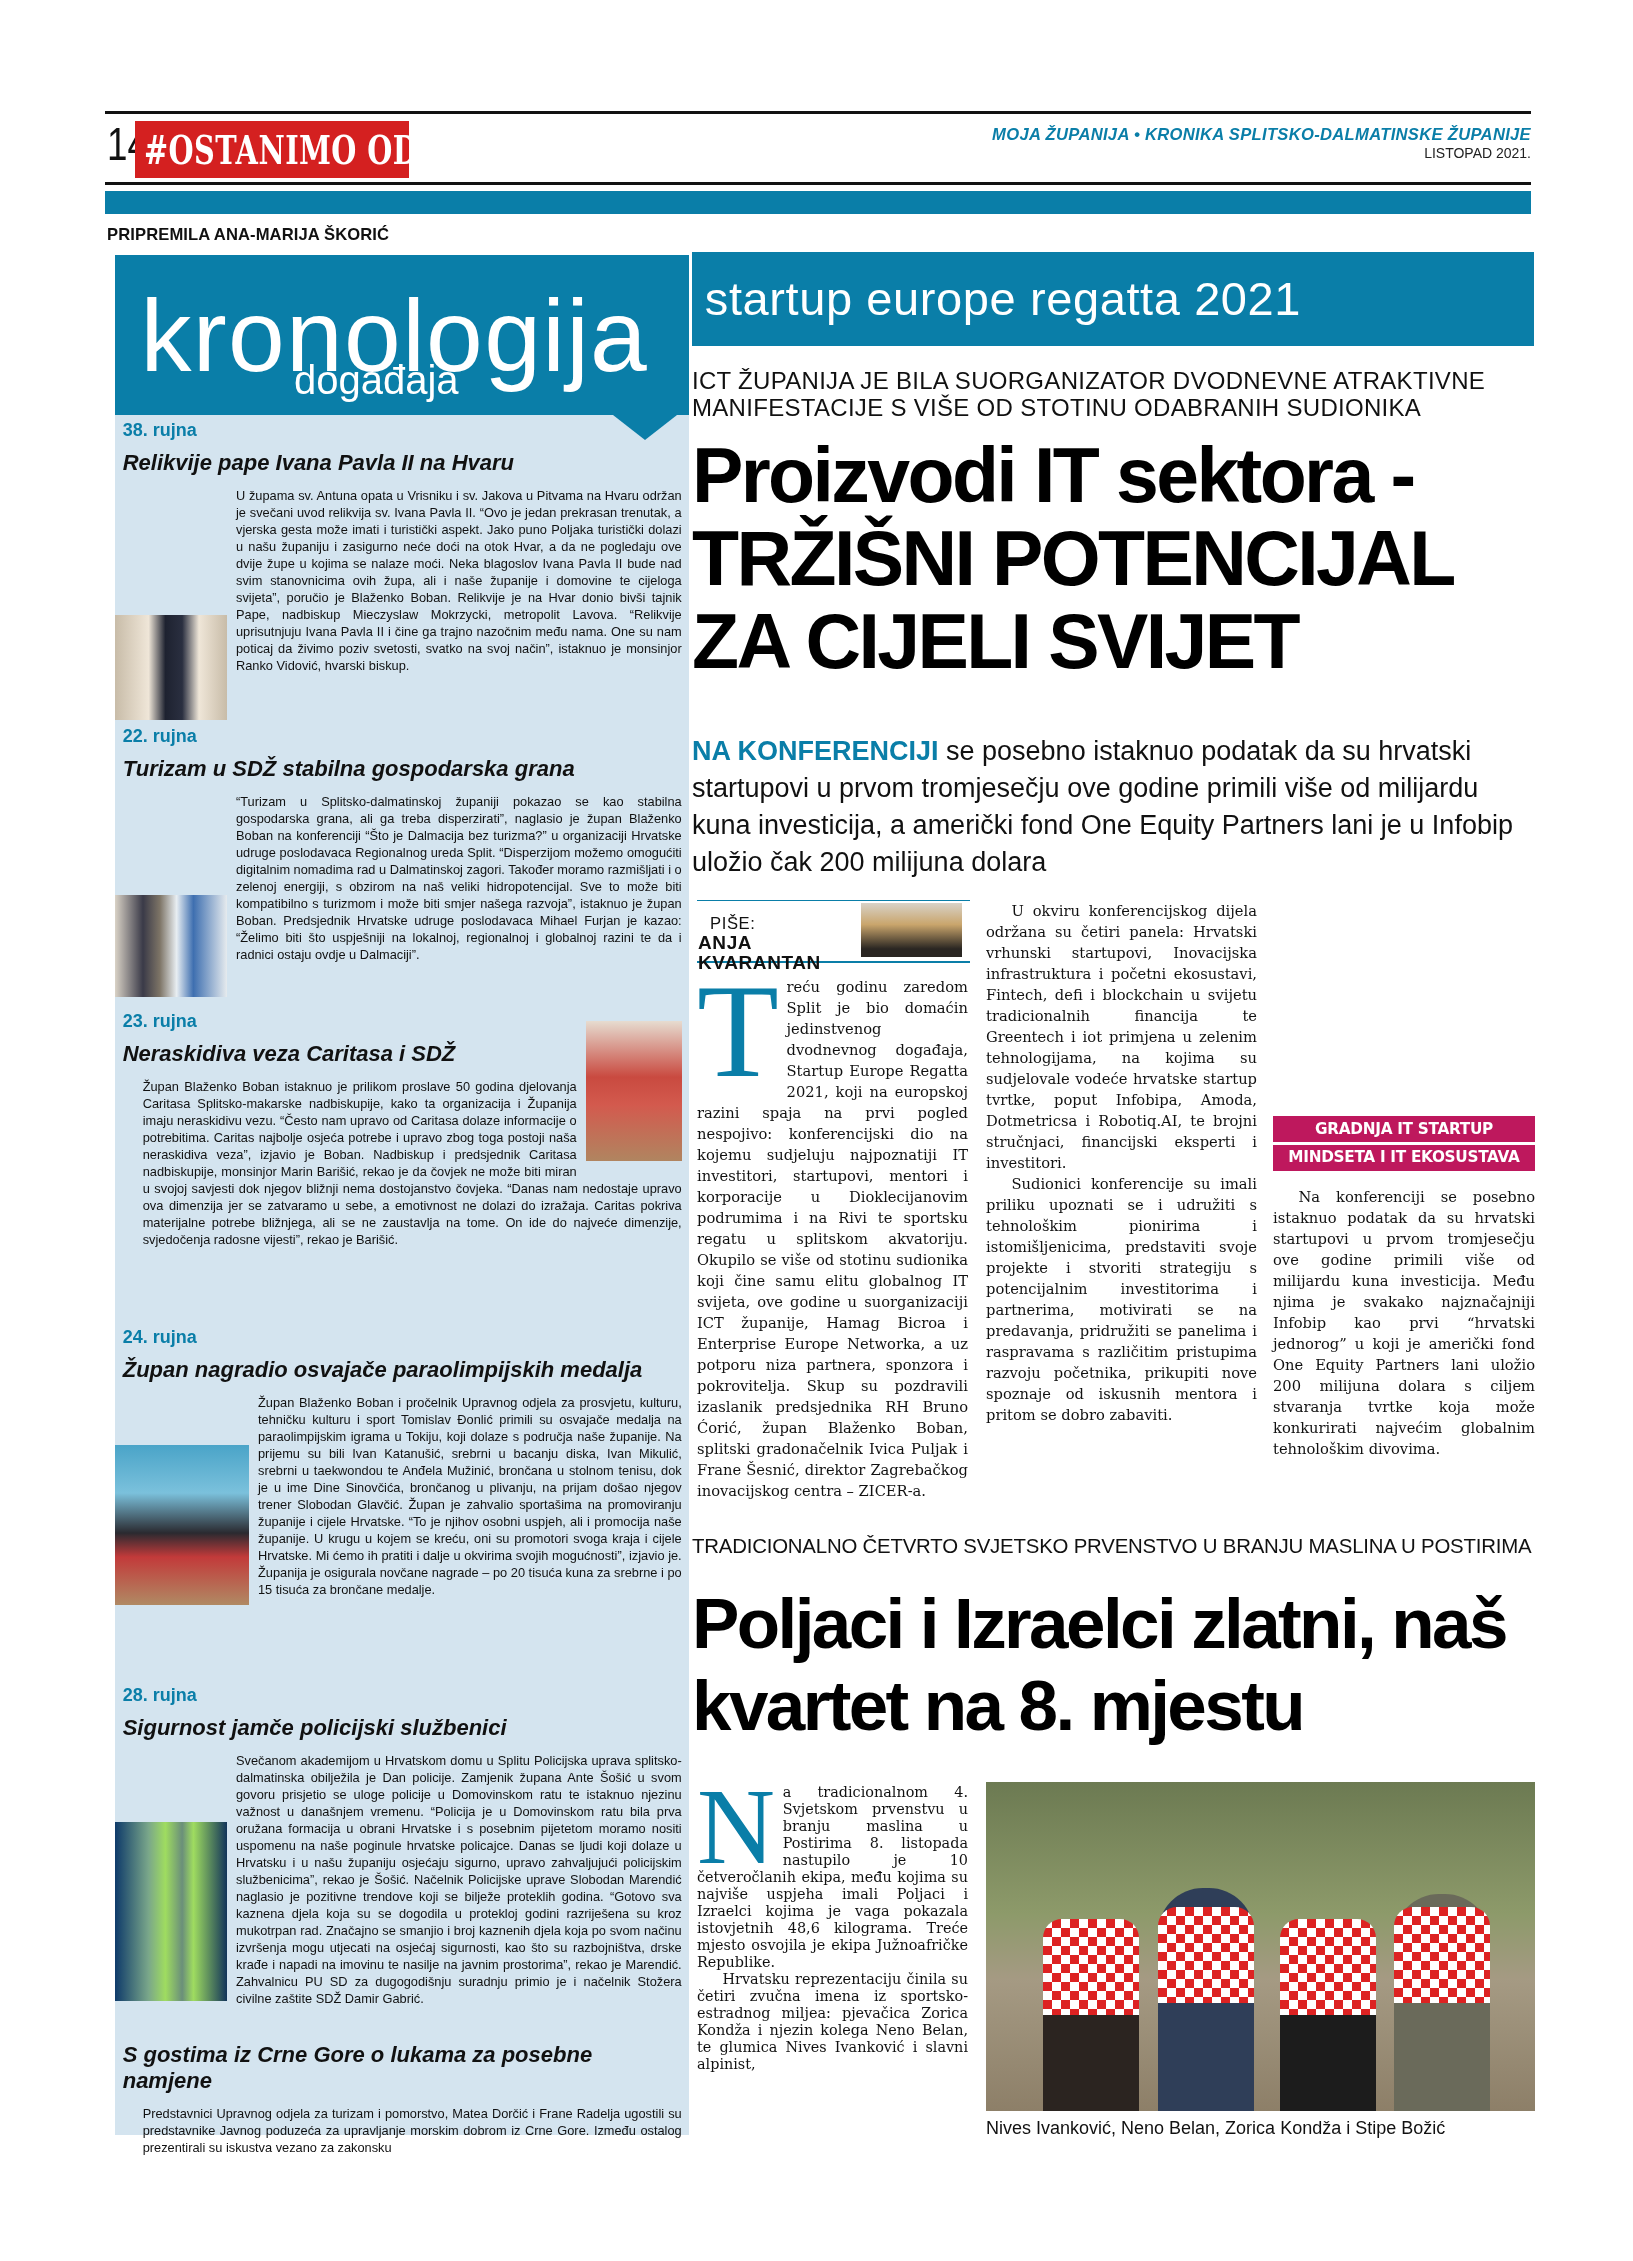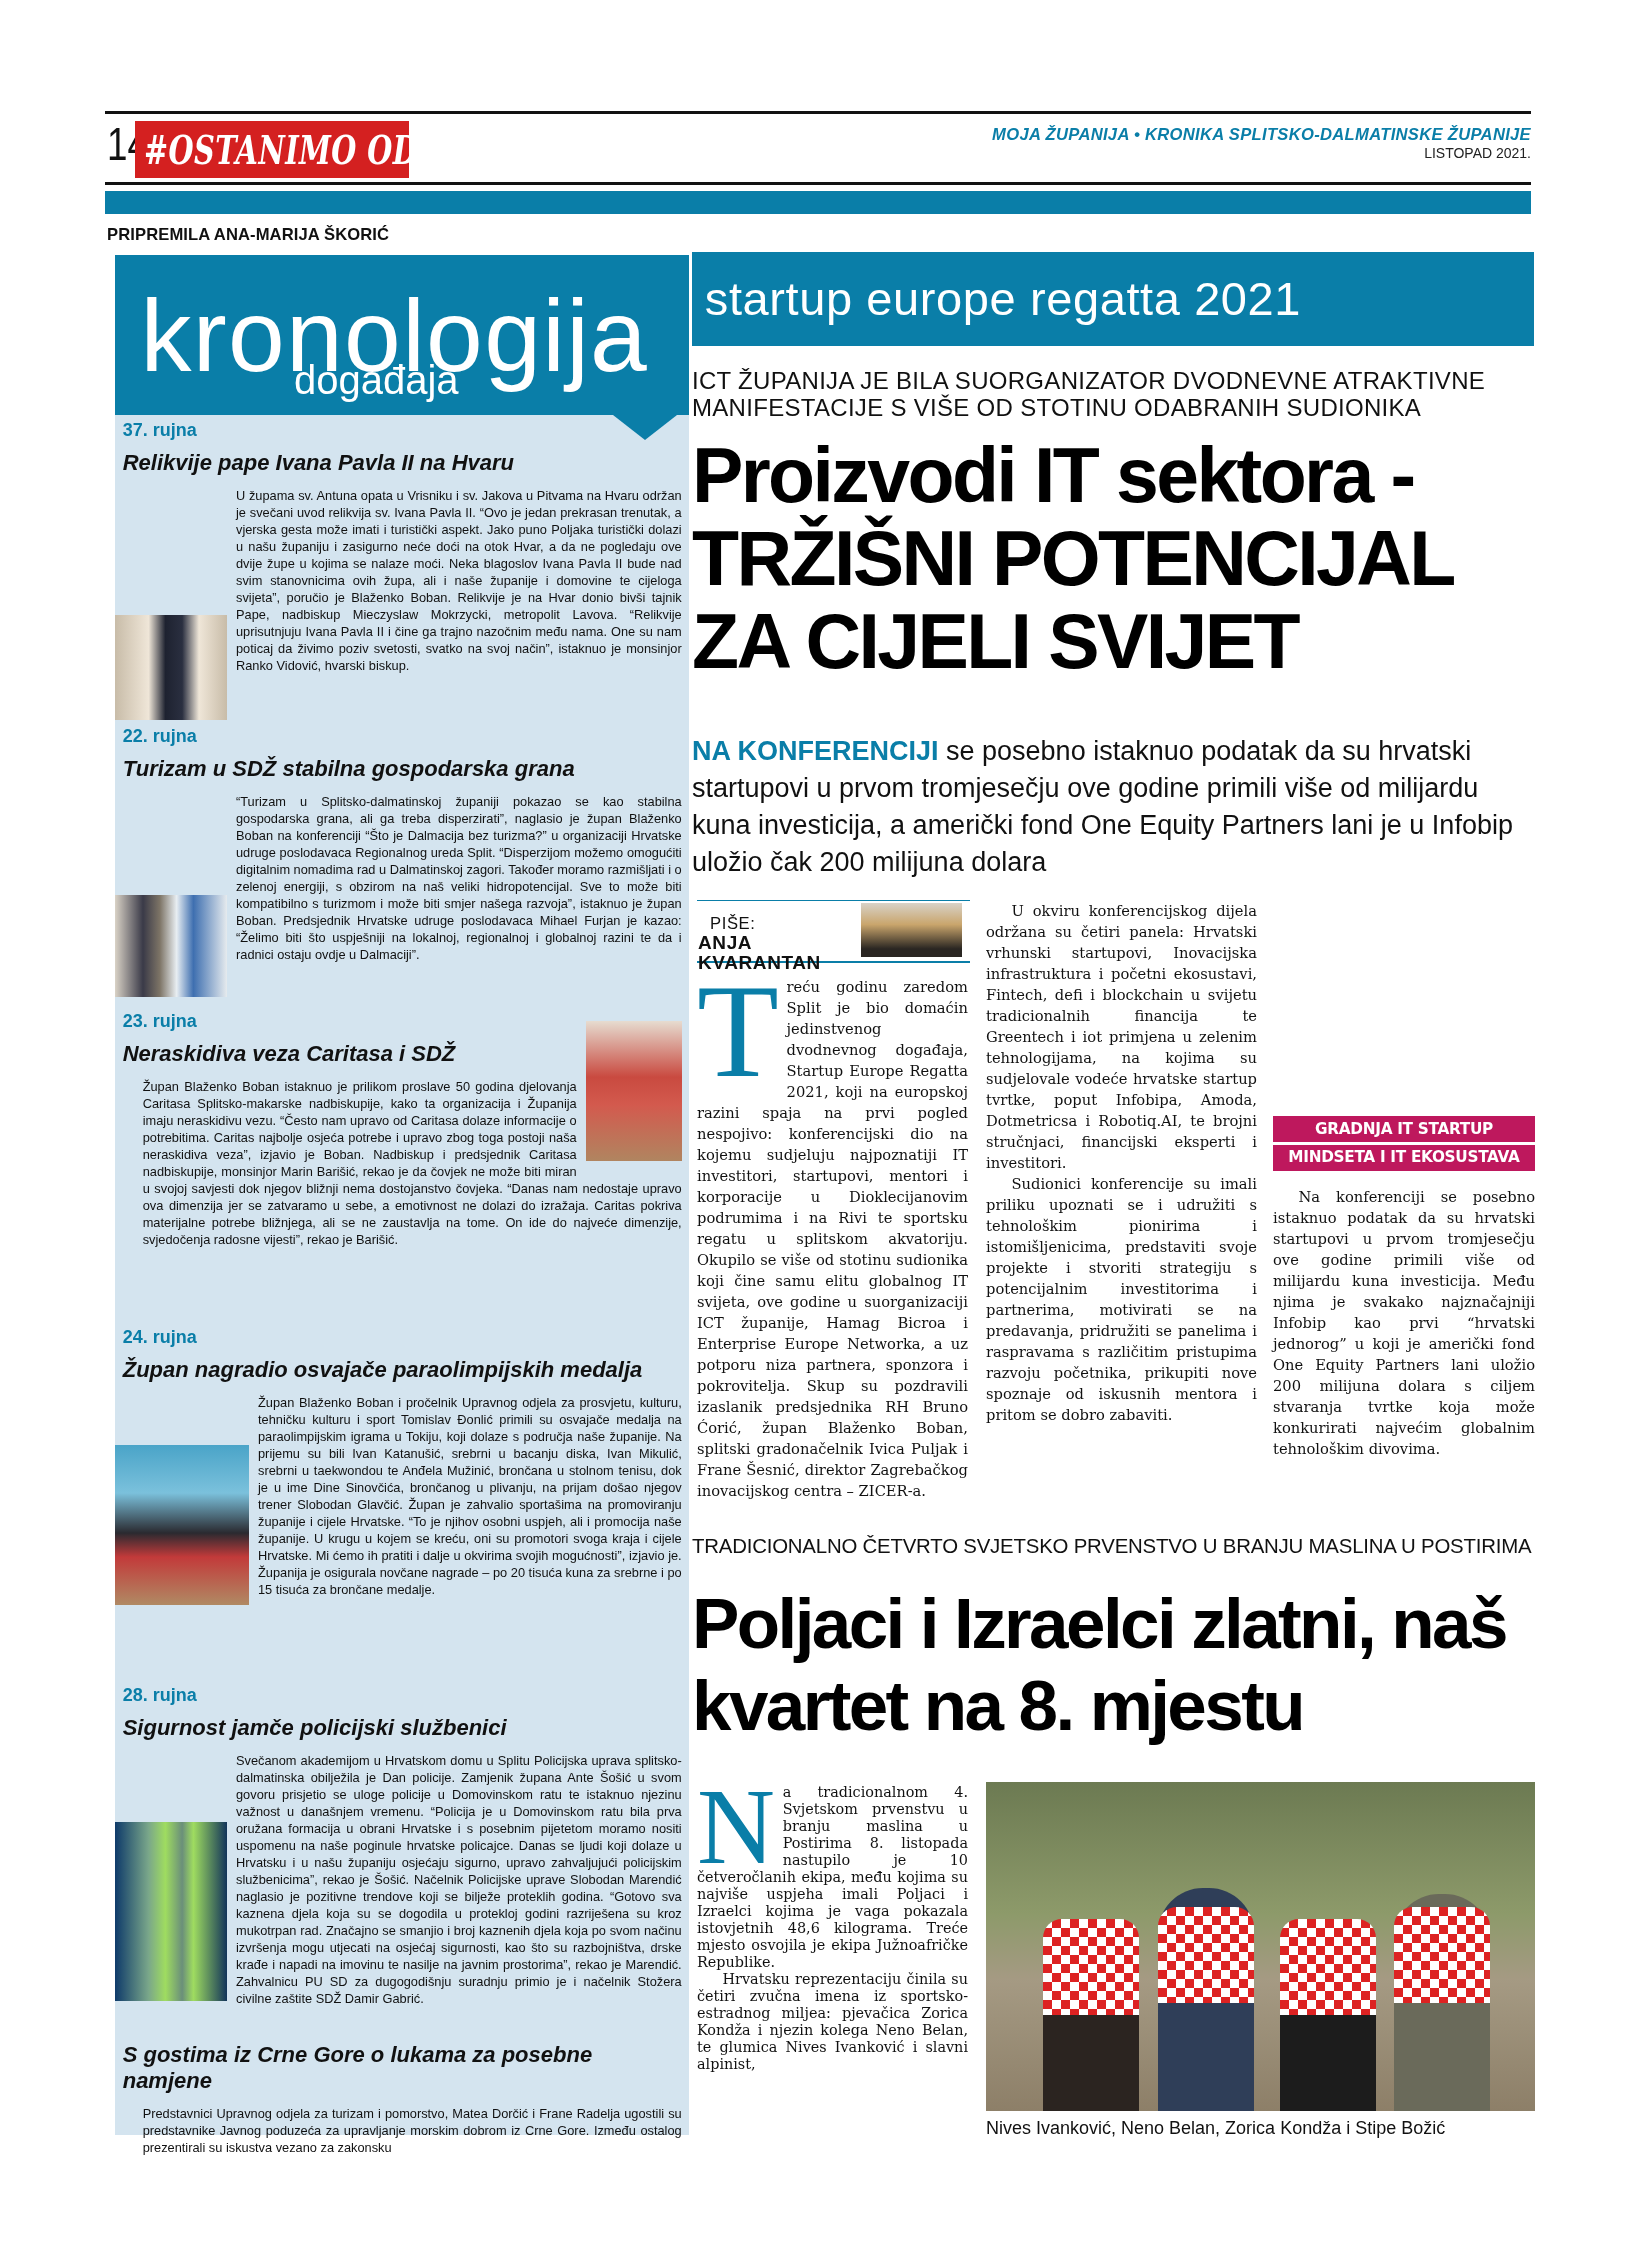--- a/index.html
+++ b/index.html
@@ -4,21 +4,21 @@
 <style>
   * { box-sizing: border-box; margin: 0; padding: 0; }
   html, body { width: 1633px; height: 2261px; background: #ffffff; overflow: hidden; }
   body { position: relative; font-family: "Liberation Sans", sans-serif; color: #111; }
 
   .rule { position: absolute; left: 105px; right: 102px; background: #111; }
   #rule-top { top: 111px; height: 2.6px; }
   #rule-mid { top: 182px; height: 2.6px; }
 
   #page-num { position: absolute; left: 107px; top: 121px; font-family: "Liberation Sans Narrow", "Liberation Sans", sans-serif; font-size: 46px; line-height: 46px; font-weight: 400; transform: scaleX(0.8); transform-origin: left; }
-  #section-badge { position: absolute; left: 135px; top: 121px; width: 274px; height: 57px; background: #d42020; color: #fff; font-family: "DejaVu Serif", serif; font-weight: 700; font-size: 40px; line-height: 57px; padding-left: 9px; white-space: nowrap; font-style: italic; }
+  #section-badge { position: absolute; left: 135px; top: 121px; width: 274px; height: 57px; background: #d42020; color: #fff; font-family: "DejaVu Serif", serif; font-weight: 700; font-size: 40px; line-height: 57px; padding-left: 9px; white-space: nowrap; }
   #section-badge span { display: inline-block; transform: scaleX(0.72); transform-origin: left; letter-spacing: 0.6px; }
 
   #masthead { position: absolute; right: 102px; top: 125px; text-align: right; }
   #masthead .pub { color: #0a7ea8; font-weight: 700; font-size: 16.6px; letter-spacing: 0.3px; font-style: italic; }
   #masthead .date { color: #222; font-size: 14px; margin-top: 0; }
 
   #blue-band { position: absolute; left: 105px; right: 102px; top: 191px; height: 23px; background: #0a7ea8; }
 
   #byline-top { position: absolute; left: 107px; top: 225px; font-size: 16.6px; font-weight: 700; color: #111; letter-spacing: 0.1px; }
 
@@ -84,21 +84,21 @@
 <div id="byline-top">PRIPREMILA ANA-MARIJA ŠKORIĆ</div>
 
 <div id="left-col">
   <div id="kron-head">
     <div id="kron-title">kronologija</div>
     <div id="kron-sub">događaja</div>
   </div>
   <div id="kron-tail"></div>
 
   <div class="entry" style="top:165px;">
-    <div class="date">37. rujna</div>
+    <div class="date">38. rujna</div>
     <h3>Relikvije pape Ivana Pavla II na Hvaru</h3>
     <div class="photo" style="width:112px;height:105px;margin-top:128px;background:linear-gradient(90deg,#c8bca8 0%,#efe6d8 30%,#1e2230 45%,#2a2f40 60%,#efe6d8 75%,#c8bca8 100%);"></div>
     <p>U župama sv. Antuna opata u Vrisniku i sv. Jakova u Pitvama na Hvaru održan je svečani uvod relikvija sv. Ivana Pavla II. “Ovo je jedan prekrasan trenutak, a vjerska gesta može imati i turistički aspekt. Jako puno Poljaka turistički dolazi u našu županiju i zasigurno neće doći na otok Hvar, a da ne pogledaju ove dvije župe u kojima se nalaze moći. Neka blagoslov Ivana Pavla II bude nad svim stanovnicima ovih župa, ali i naše županije i domovine te cijeloga svijeta”, poručio je Blaženko Boban. Relikvije je na Hvar donio bivši tajnik Pape, nadbiskup Mieczyslaw Mokrzycki, metropolit Lavova. “Relikvije uprisutnjuju Ivana Pavla II i čine ga trajno nazočnim među nama. One su nam poticaj da živimo poziv svetosti, svatko na svoj način”, istaknuo je monsinjor Ranko Vidović, hvarski biskup.</p>
   </div>
 
   <div class="entry" style="top:471px;">
     <div class="date">22. rujna</div>
     <h3>Turizam u SDŽ stabilna gospodarska grana</h3>
     <div class="photo" style="width:112px;height:102px;margin-top:102px;background:linear-gradient(90deg,#d9d2c6 0%,#3a3a48 25%,#7d7466 40%,#e8eef2 55%,#3e6fb0 70%,#e6ebee 100%);"></div>
     <p>“Turizam u Splitsko-dalmatinskoj županiji pokazao se kao stabilna gospodarska grana, ali ga treba disperzirati”, naglasio je župan Blaženko Boban na konferenciji “Što je Dalmacija bez turizma?” u organizaciji Hrvatske udruge poslodavaca Regionalnog ureda Split. “Disperzijom možemo omogućiti digitalnim nomadima rad u Dalmatinskoj zagori. Također moramo razmišljati i o zelenoj energiji, s obzirom na naš veliki hidropotencijal. Sve to može biti kompatibilno s turizmom i može biti smjer našega razvoja”, istaknuo je župan Boban. Predsjednik Hrvatske udruge poslodavaca Mihael Furjan je kazao: “Želimo biti što uspješniji na lokalnoj, regionalnoj i globalnoj razini te da i radnici ostaju ovdje u Dalmaciji”.</p>

